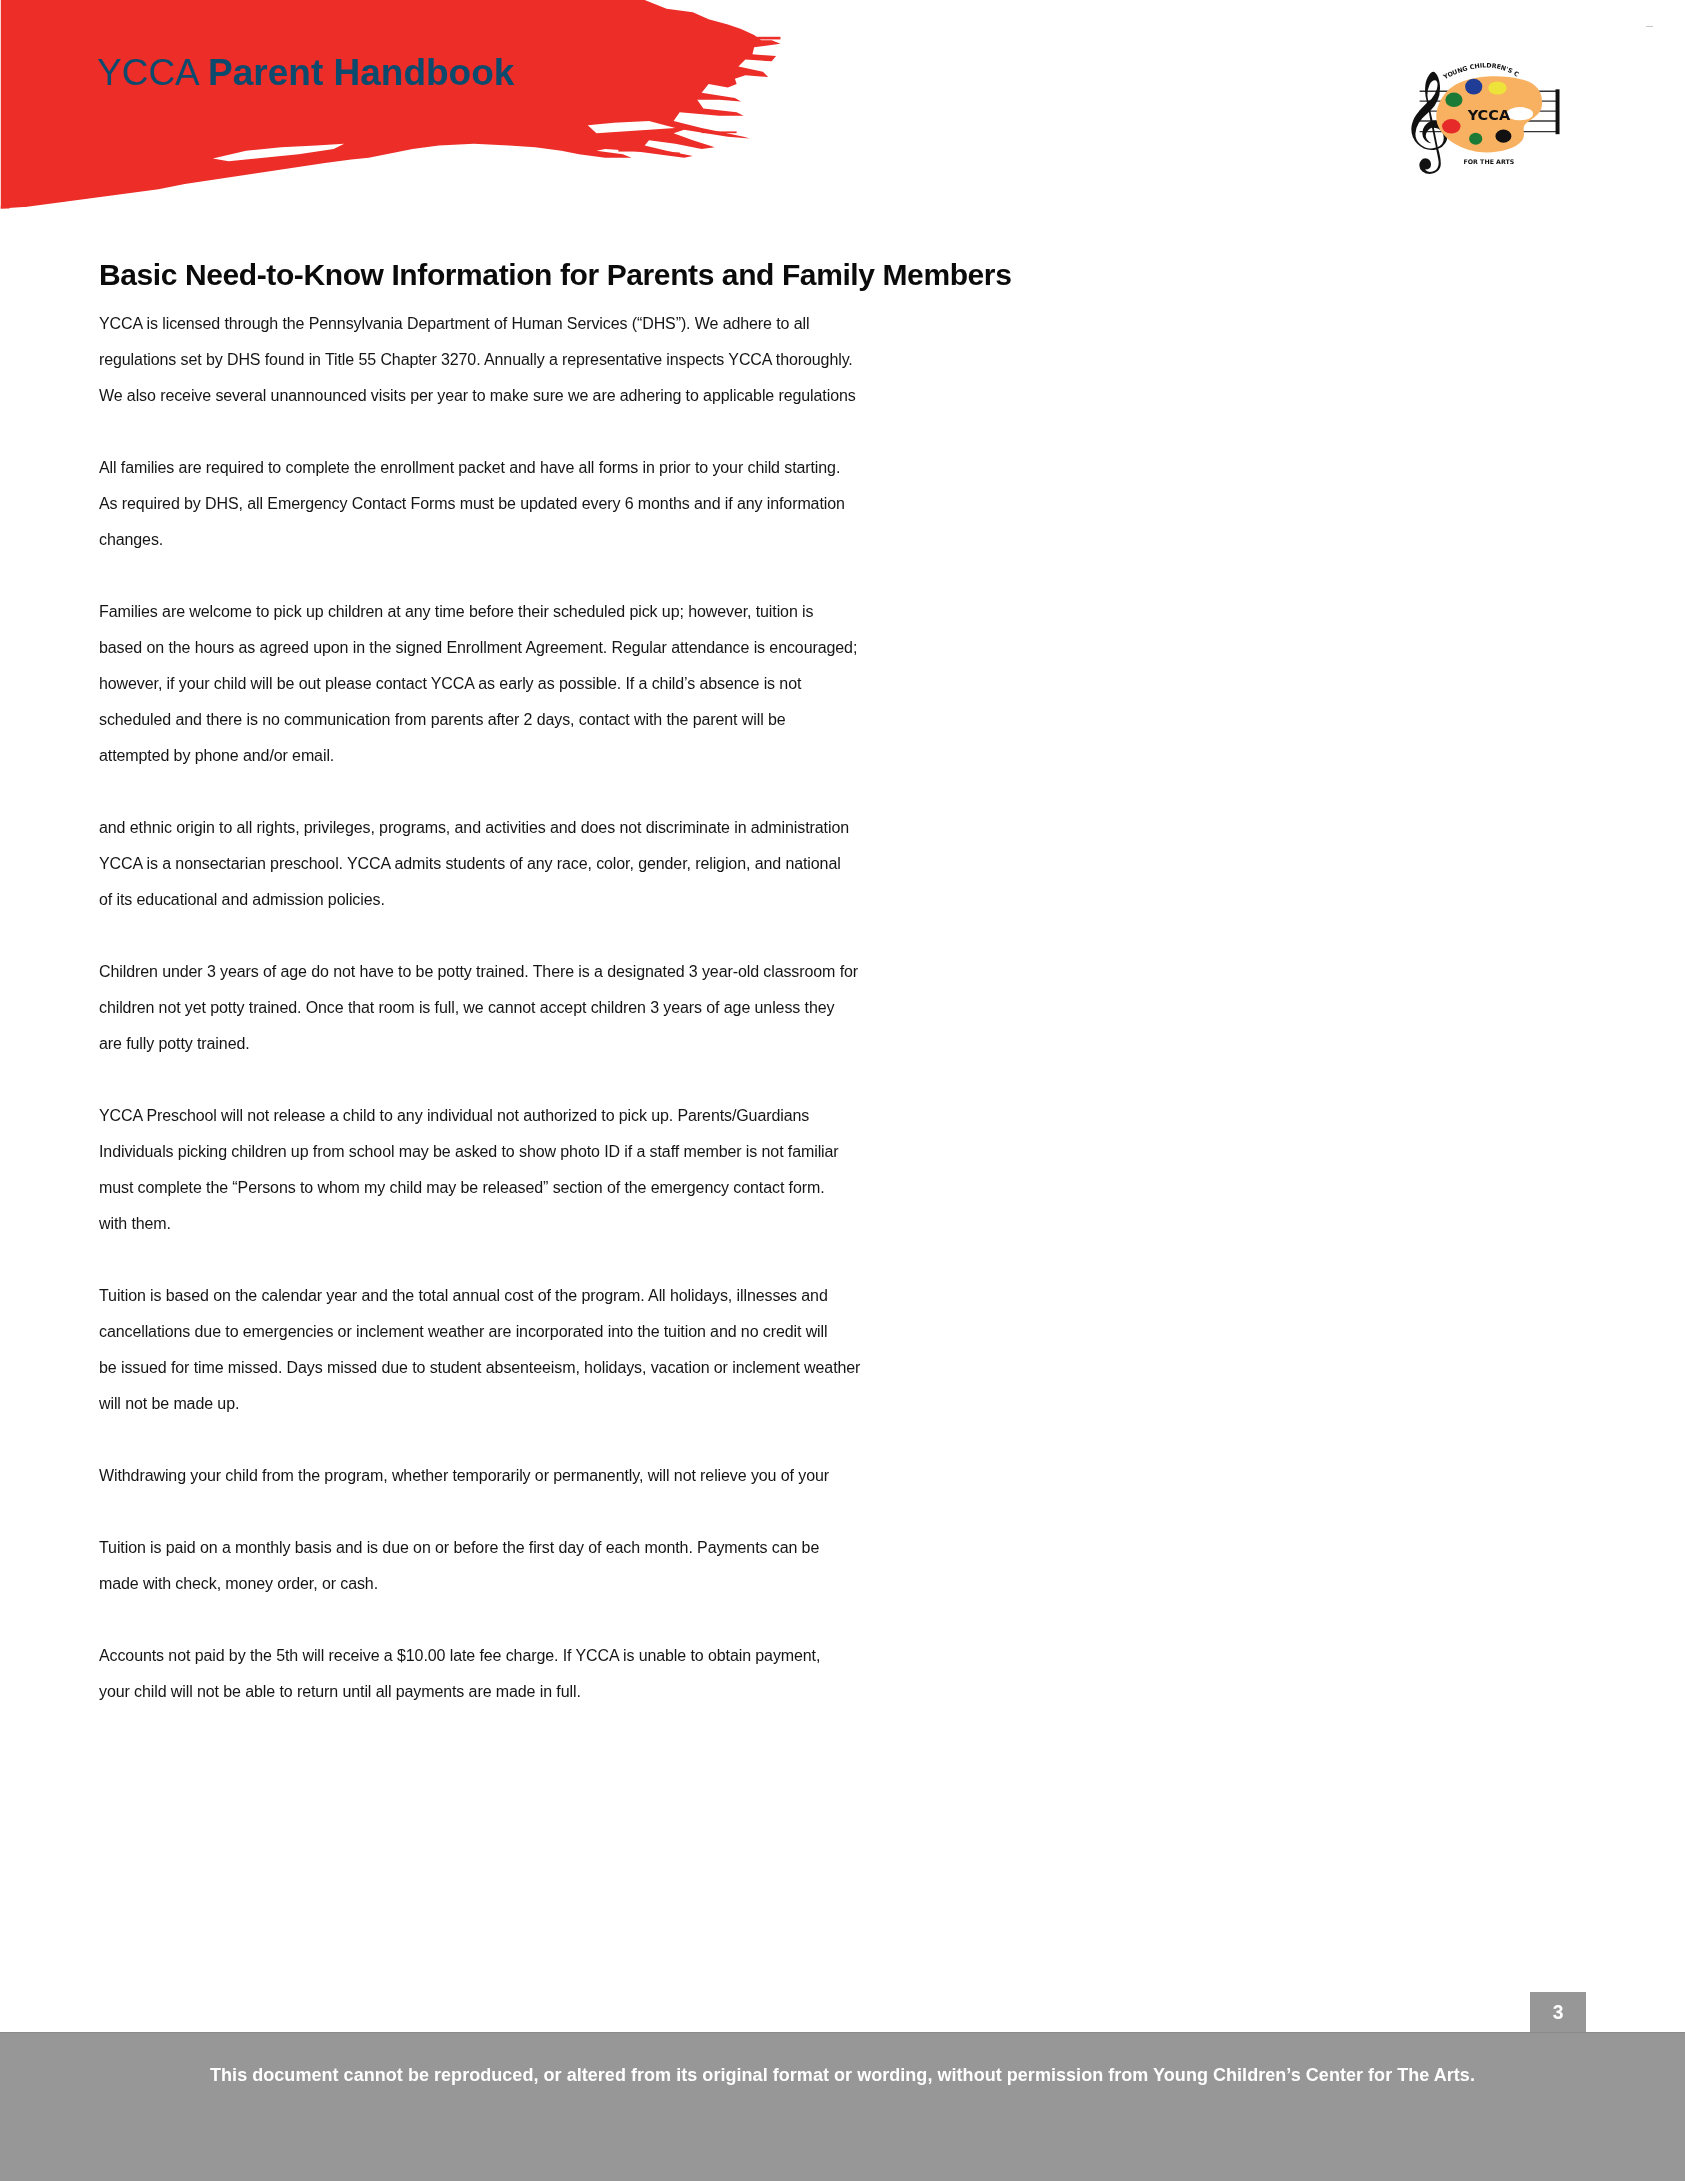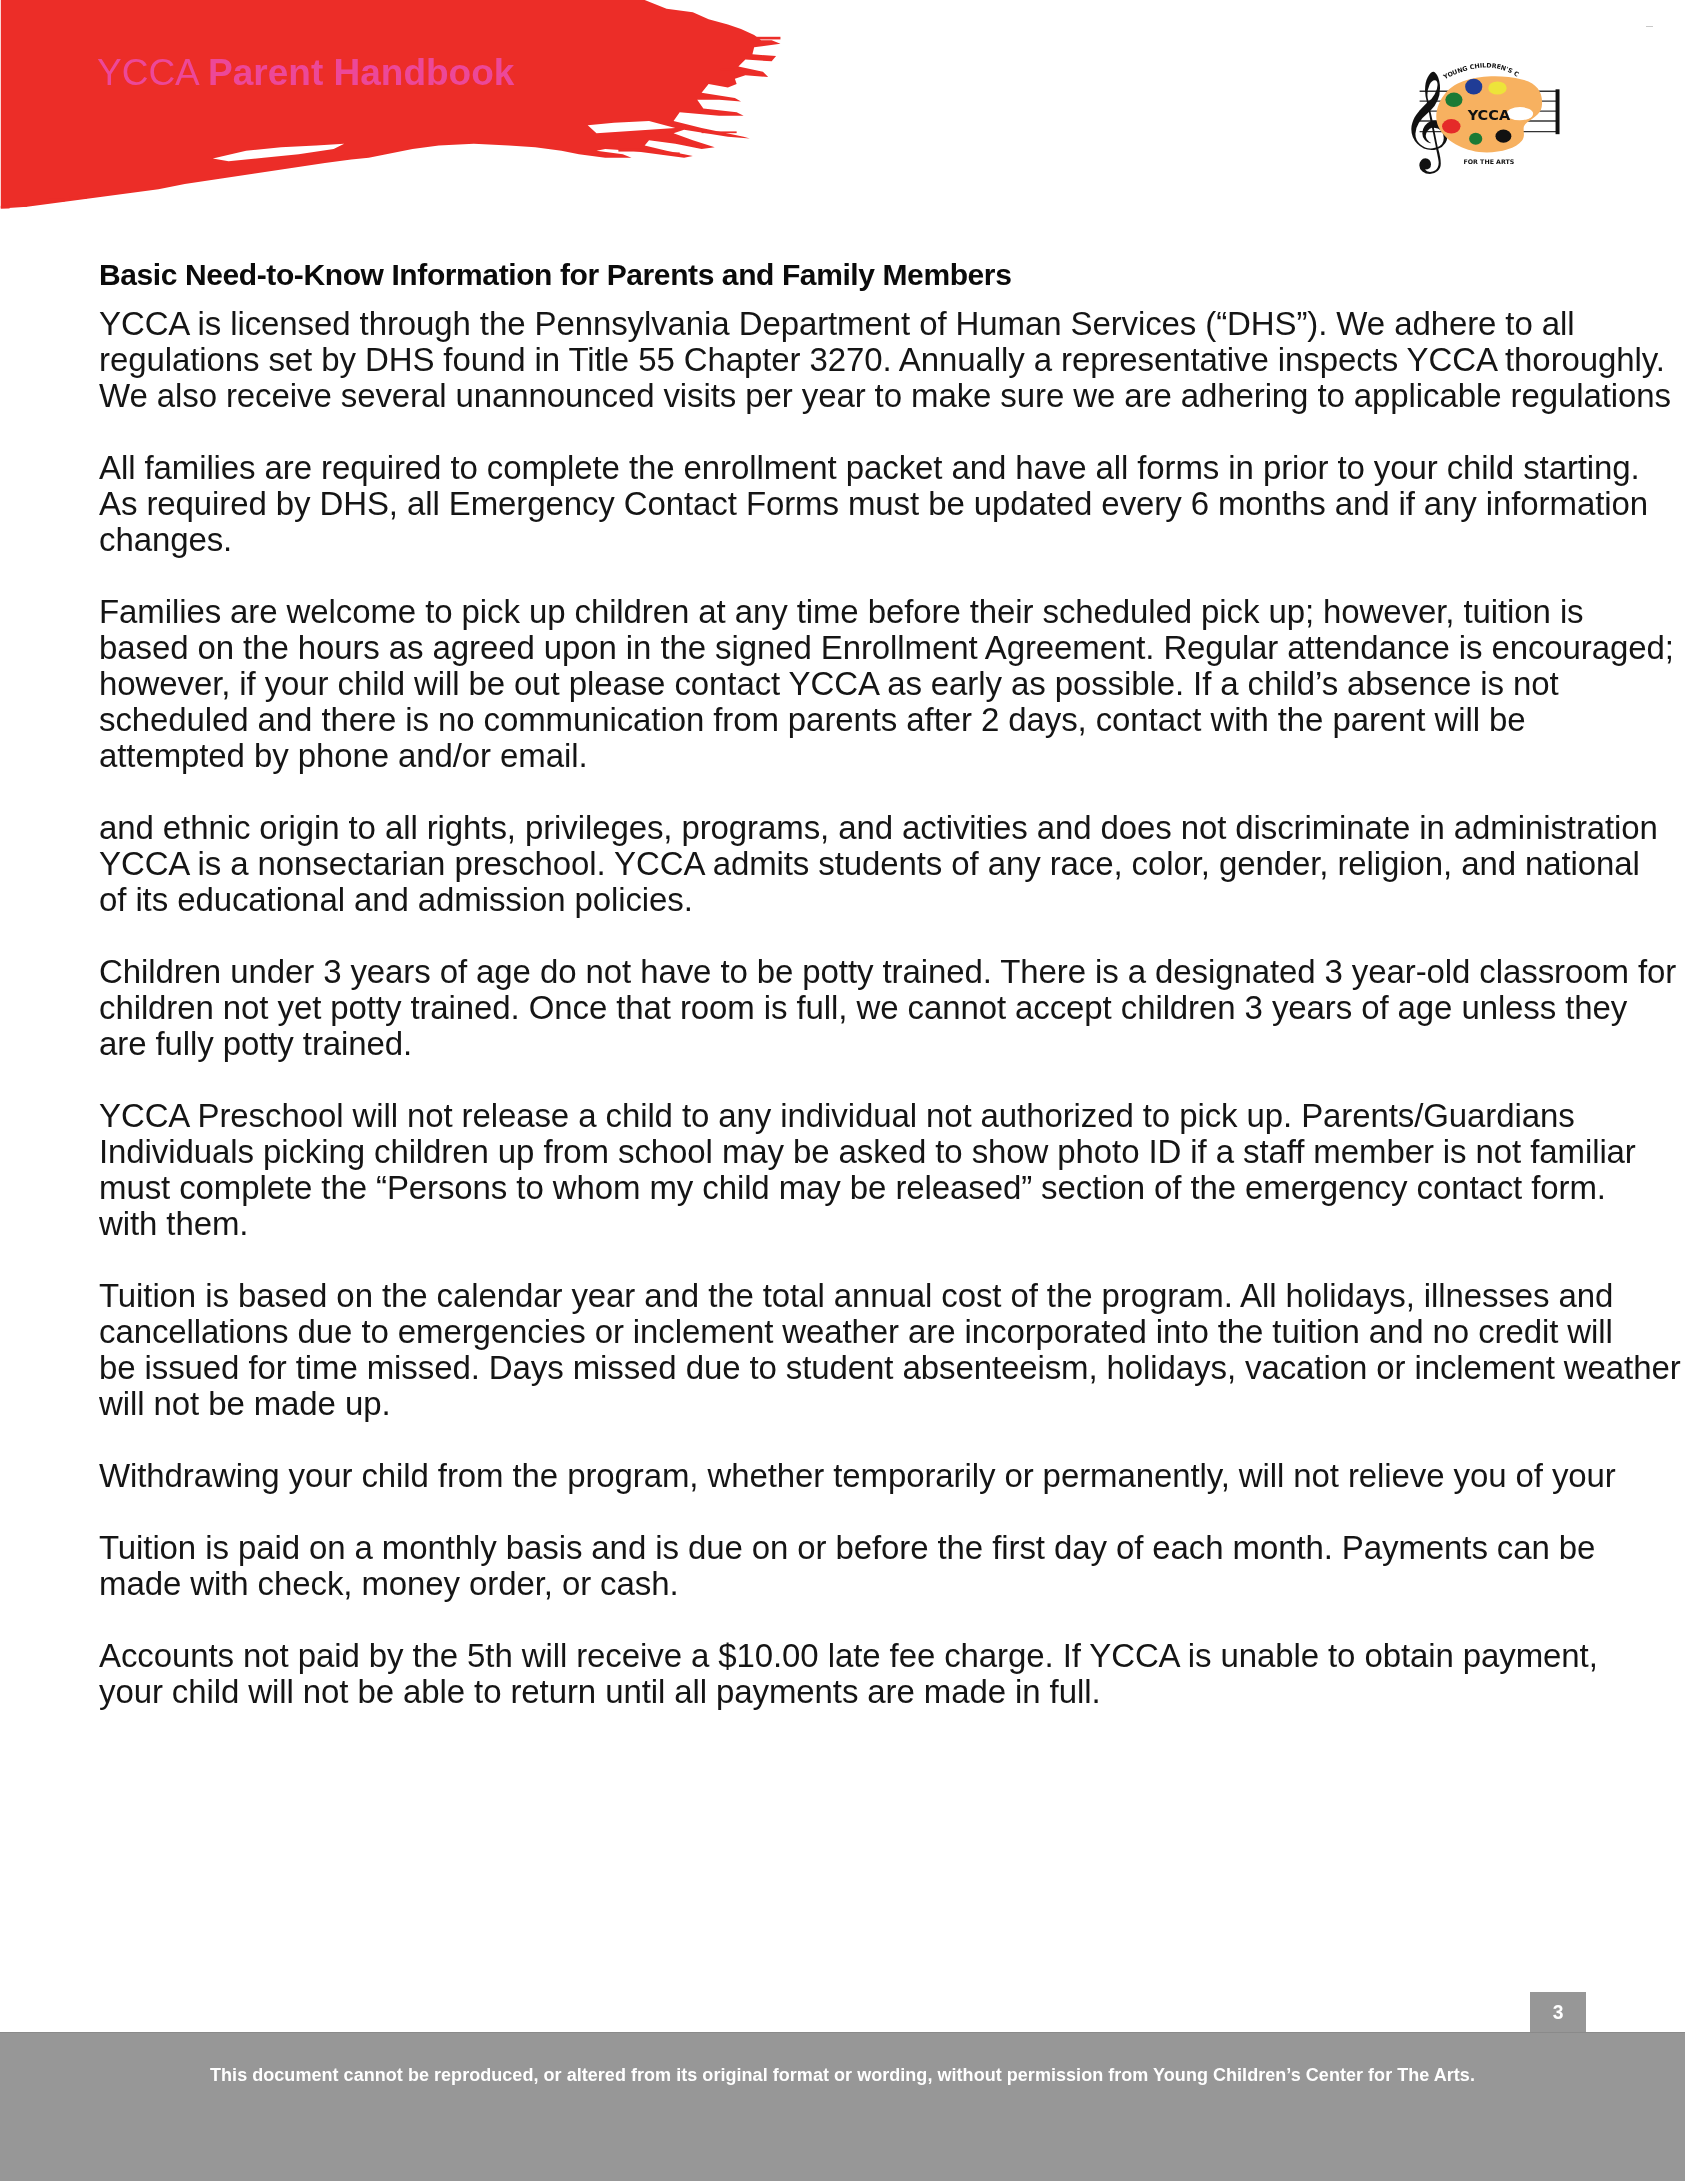--- a/index.html
+++ b/index.html
@@ -13,21 +13,21 @@
     color: #111111;
   }
   #brush {
     position: absolute; left: 0; top: 0;
     width: 790px; height: 219px;
   }
   .header-title {
     position: absolute;
     left: 97px; top: 54px;
     font-size: 37px;
-    color: #ec4899;
+    color: #0c4a6e;
     letter-spacing: 0px;
     white-space: nowrap;
     line-height: 1;
   }
   .header-title .t1 { font-weight: normal; }
   .header-title .t2 { font-weight: bold; }
 
   #logo {
     position: absolute; left: 1365px; top: 53px;
     width: 228px; height: 132px;
@@ -46,21 +46,21 @@
     font-size: 30px;
     font-weight: bold;
     line-height: 37px;
     margin: 0 0 13px 0;
     letter-spacing: -0.4px;
     color: #0b0b0b;
     white-space: nowrap;
   }
   .para {
     margin: 0 0 36px 0;
-    font-size: 33px;
+    font-size: 16px;
     line-height: 36px;
     color: #151515;
   }
   .line {
     display: block;
     white-space: nowrap;
     letter-spacing: -0.1px;
   }
 
   .page-num-box {

